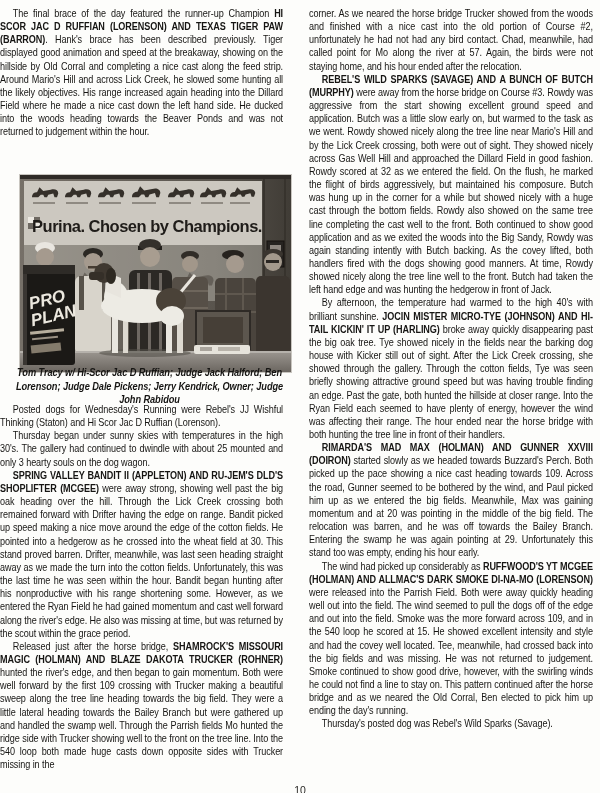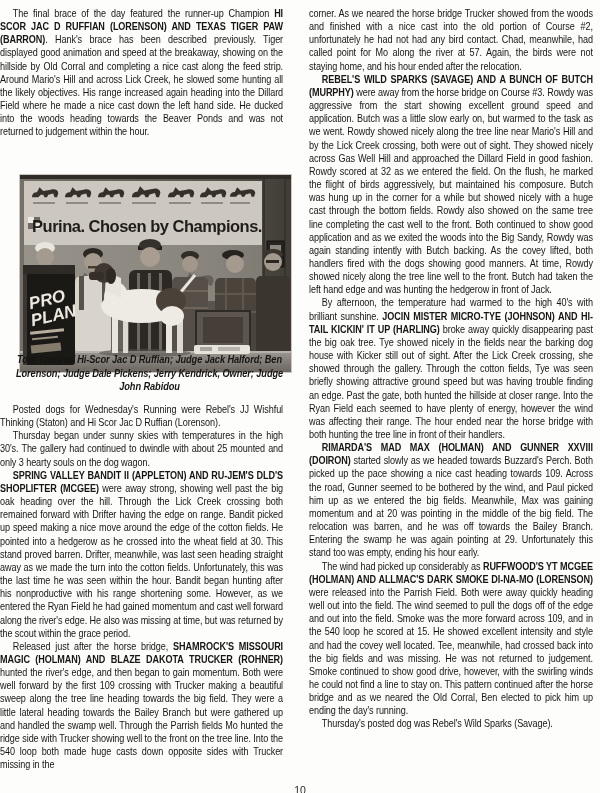--- a/index.html
+++ b/index.html
@@ -15,21 +15,21 @@
   .para{
     margin:0;text-align:justify;text-indent:15px;
     font-size:10.7px;line-height:13.15px;letter-spacing:-0.1px;
   }
   .para b{font-weight:bold;}
   .para.noindent{text-indent:0;}
   #photo-figure{
     position:absolute;left:20px;top:151px;width:271px;height:197px;
     background:#57524c;box-shadow:0 0 0 1px #c9c6c0;margin-top:24px;
   }
-  #caption-wrap{position:absolute;left:8px;top:353px;}
+  #caption-wrap{position:absolute;left:8px;top:366px;}
   #caption{
     width:333px;transform:scaleX(0.85);transform-origin:0 0;
     font-size:10.9px;line-height:13.6px;font-weight:bold;font-style:italic;
     text-align:center;letter-spacing:-0.1px;
   }
   #page-number{
     position:absolute;top:784px;left:0;width:600px;text-align:center;
     font-size:10.5px;color:#2a2926;
   }
   svg text{font-family:"Liberation Sans", sans-serif;}

